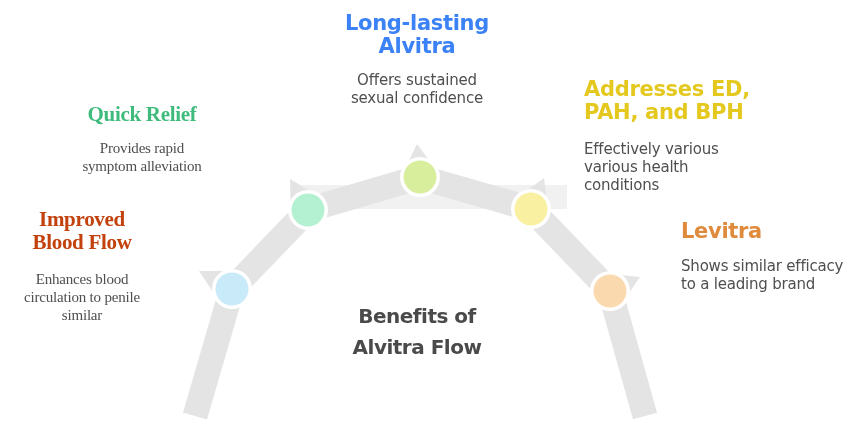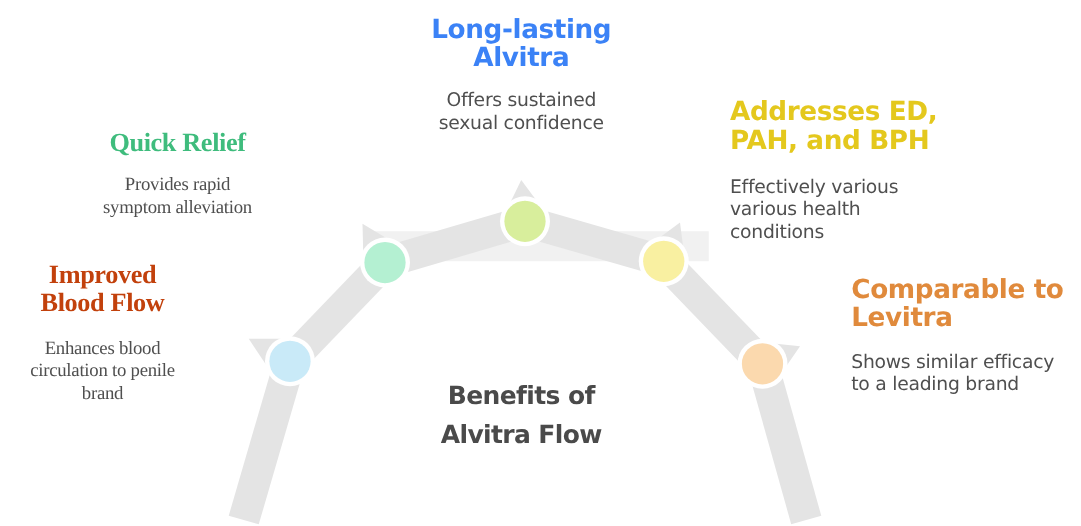--- a/index.html
+++ b/index.html
@@ -92,39 +92,38 @@
   </div>
 
   <div class="blk align-right" style="left:4px;top:208px;width:156px;">
     <div class="heading" style="color: #c2410c;">
       <div>Improved</div>
       <div>Blood Flow</div>
     </div>
     <div class="desc" style="margin-top:16px;">
       <div>Enhances blood</div>
       <div>circulation to penile</div>
-      <div>brand</div>
+      <div>similar</div>
     </div>
   </div>
 
   <div class="blk align-left" style="left:584px;top:78px;width:240px;">
     <div class="heading" style="color: rgb(228, 200, 29);">
       <div>Addresses ED,</div>
       <div>PAH, and BPH</div>
     </div>
     <div class="desc" style="margin-top:16px;">
       <div>Effectively various</div>
       <div>various health</div>
       <div>conditions</div>
     </div>
   </div>
 
   <div class="blk align-left" style="left:681px;top:220px;width:184px;">
     <div class="heading" style="color: rgb(224, 138, 60);">
-      <div>Comparable to</div>
       <div>Levitra</div>
     </div>
     <div class="desc" style="margin-top:14px;">
       <div>Shows similar efficacy</div>
       <div>to a leading brand</div>
     </div>
   </div>
 
   <div class="title-blk" style="left: 267px; top: 301px; width: 300px; color: rgb(74, 74, 74);">
     <div>Benefits of</div>

